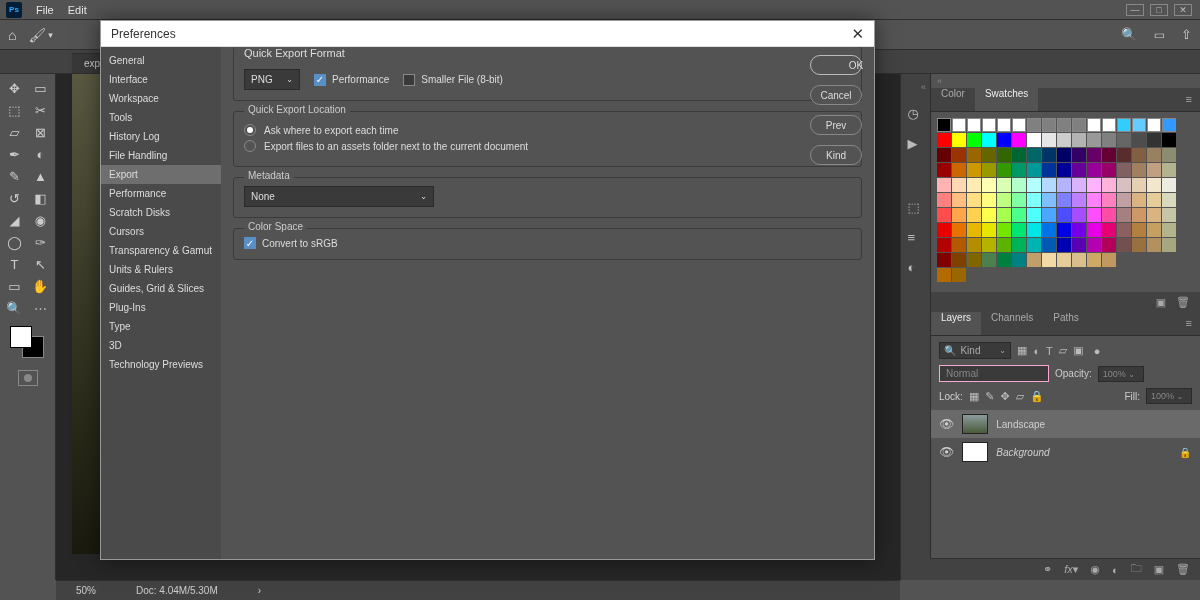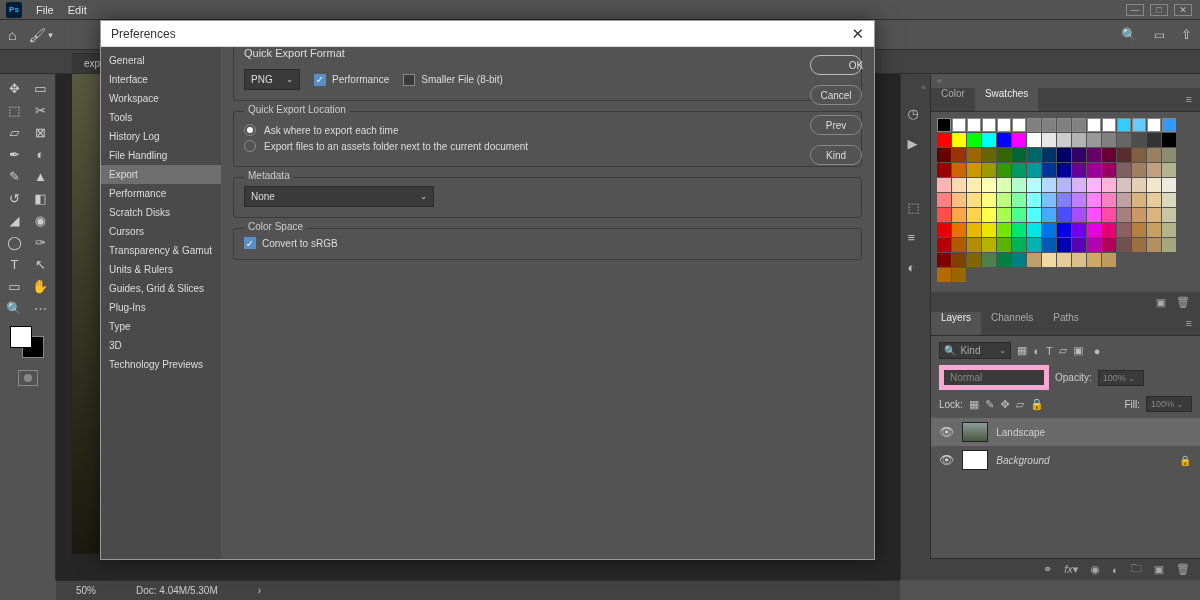--- a/index.html
+++ b/index.html
@@ -41,21 +41,21 @@
 .swatches-panel { padding: 6px 6px 10px 6px; background: #535353; }
 .swatch-rows { display: flex; flex-direction: column; gap: 1px; }
 .swatch-row { display: flex; gap: 1px; }
 .swatch { width: 14px; height: 14px; flex-shrink: 0; }
 .swatch.bordered { border: 1px solid #888; width: 14px; height: 14px; }
 .panel-footer { height: 20px; background: #424242; display: flex; justify-content: flex-end; align-items: center; gap: 10px; padding-right: 10px; font-size: 11px; color: #aaa; }
 .layers-controls { padding: 6px 8px; display: flex; flex-direction: column; gap: 6px; background: #535353; }
 .layers-row { display: flex; align-items: center; gap: 6px; }
 .kind-drop { background: #3a3a3a; border: 1px solid #2a2a2a; padding: 2px 4px; font-size: 10px; display: flex; align-items: center; gap: 4px; width: 72px; color: #aaa; }
 .lay-ic { font-size: 11px; color: #bbb; }
-.normal-drop { background: #3a3a3a; border: 5px solid #f9a8d4; padding: 2px 6px; font-size: 10px; width: 110px; color: #888; }
+.normal-drop { background: #3a3a3a; border: 1px solid #f9a8d4; padding: 2px 6px; font-size: 10px; width: 110px; color: #888; }
 .opac-drop { background: #3a3a3a; border: 1px solid #2a2a2a; padding: 2px 4px; width: 46px; font-size: 9px; color: #888; }
 .lock-row { display: flex; align-items: center; gap: 6px; font-size: 10px; }
 .layer-list { flex: 1; background: #535353; }
 .layer { height: 28px; display: flex; align-items: center; gap: 8px; padding: 0 8px; }
 .layer.sel { background: #6a6a6a; }
 .eye { font-size: 12px; }
 .thumb { width: 26px; height: 20px; border: 1px solid #222; background: linear-gradient(180deg, #8b9b9b, #4a5a3a); }
 .thumb.white { background: #fff; }
 .layer-name { font-size: 10px; }
 .layer-name.italic { font-style: italic; }

